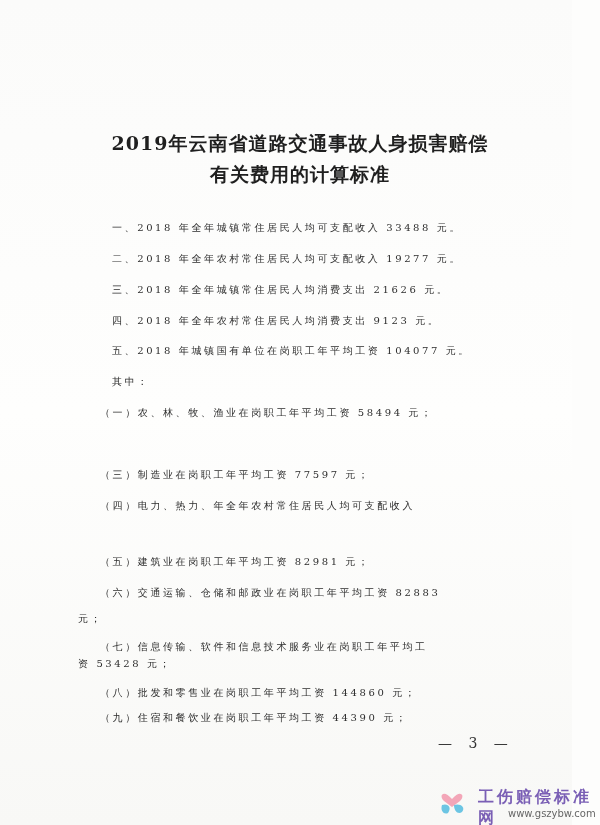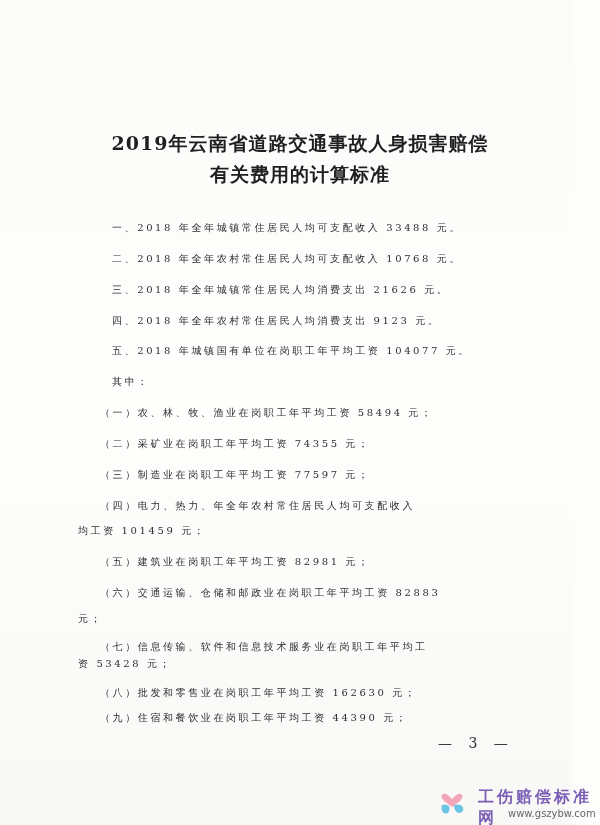--- a/index.html
+++ b/index.html
@@ -21,36 +21,34 @@
               font-family:"DejaVu Sans","Liberation Sans",sans-serif; }
 </style>
 </head>
 <body>
 
 <div class="page">
   <div class="title t1">2019年云南省道路交通事故人身损害赔偿</div>
   <div class="title t2">有关费用的计算标准</div>
 
   <div class="line" style="left:112px;top:221px;">一、2018 年全年城镇常住居民人均可支配收入 33488 元。</div>
-  <div class="line" style="left:112px;top:252px;">二、2018 年全年农村常住居民人均可支配收入 10768 元。</div>
+  <div class="line" style="left:112px;top:252px;">二、2018 年全年农村常住居民人均可支配收入 19277 元。</div>
   <div class="line" style="left:112px;top:283px;">三、2018 年全年城镇常住居民人均消费支出 21626 元。</div>
   <div class="line" style="left:112px;top:314px;">四、2018 年全年农村常住居民人均消费支出 9123 元。</div>
   <div class="line" style="left:112px;top:344px;text-align:right;">五、2018 年城镇国有单位在岗职工年平均工资 104077 元。</div>
   <div class="line" style="left:112px;top:375px;">其中：</div>
   <div class="line" style="left:100px;top:406px;">（一）农、林、牧、渔业在岗职工年平均工资 58494 元；</div>
-  <div class="line" style="left:100px;top:437px;">（二）采矿业在岗职工年平均工资 74355 元；</div>
   <div class="line" style="left:100px;top:468px;">（三）制造业在岗职工年平均工资 77597 元；</div>
   <div class="line" style="left:100px;top:499px;">（四）电力、热力、年全年农村常住居民人均可支配收入</div>
-  <div class="line" style="left:78px;top:524px;">均工资 101459 元；</div>
   <div class="line" style="left:100px;top:555px;">（五）建筑业在岗职工年平均工资 82981 元；</div>
   <div class="line" style="left:100px;top:586px;">（六）交通运输、仓储和邮政业在岗职工年平均工资 82883</div>
   <div class="line" style="left:78px;top:612px;">元；</div>
   <div class="line" style="left:100px;top:640px;">（七）信息传输、软件和信息技术服务业在岗职工年平均工</div>
   <div class="line" style="left:78px;top:657px;">资 53428 元；</div>
-  <div class="line" style="left:100px;top:686px;">（八）批发和零售业在岗职工年平均工资 162630 元；</div>
+  <div class="line" style="left:100px;top:686px;">（八）批发和零售业在岗职工年平均工资 144860 元；</div>
   <div class="line" style="left:100px;top:711px;">（九）住宿和餐饮业在岗职工年平均工资 44390 元；</div>
 
   <div class="pagenum">— 3 —</div>
 
   <div class="logo">
     <svg class="logo-heart" viewBox="0 0 28 30">
       <path d="M14 14 C6 4, 0 10, 6 16 L14 22 L22 16 C28 10, 22 4, 14 14 Z" fill="#f3a6b8"></path>
       <path d="M4 20 C10 18, 14 22, 10 28 C6 30, 2 26, 4 20 Z" fill="#6cc5e3"></path>
       <path d="M16 20 C22 18, 28 22, 24 27 C20 30, 16 26, 16 20 Z" fill="#6cc5e3"></path>
     </svg>

